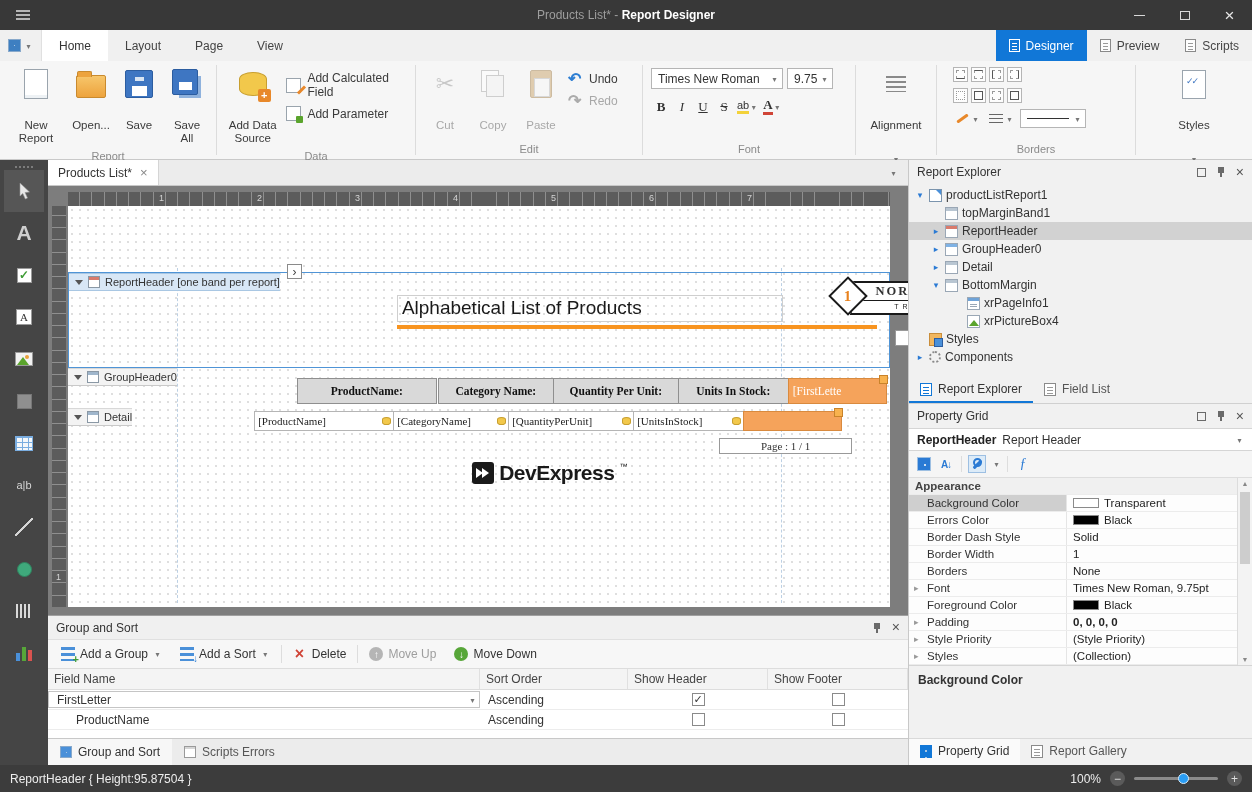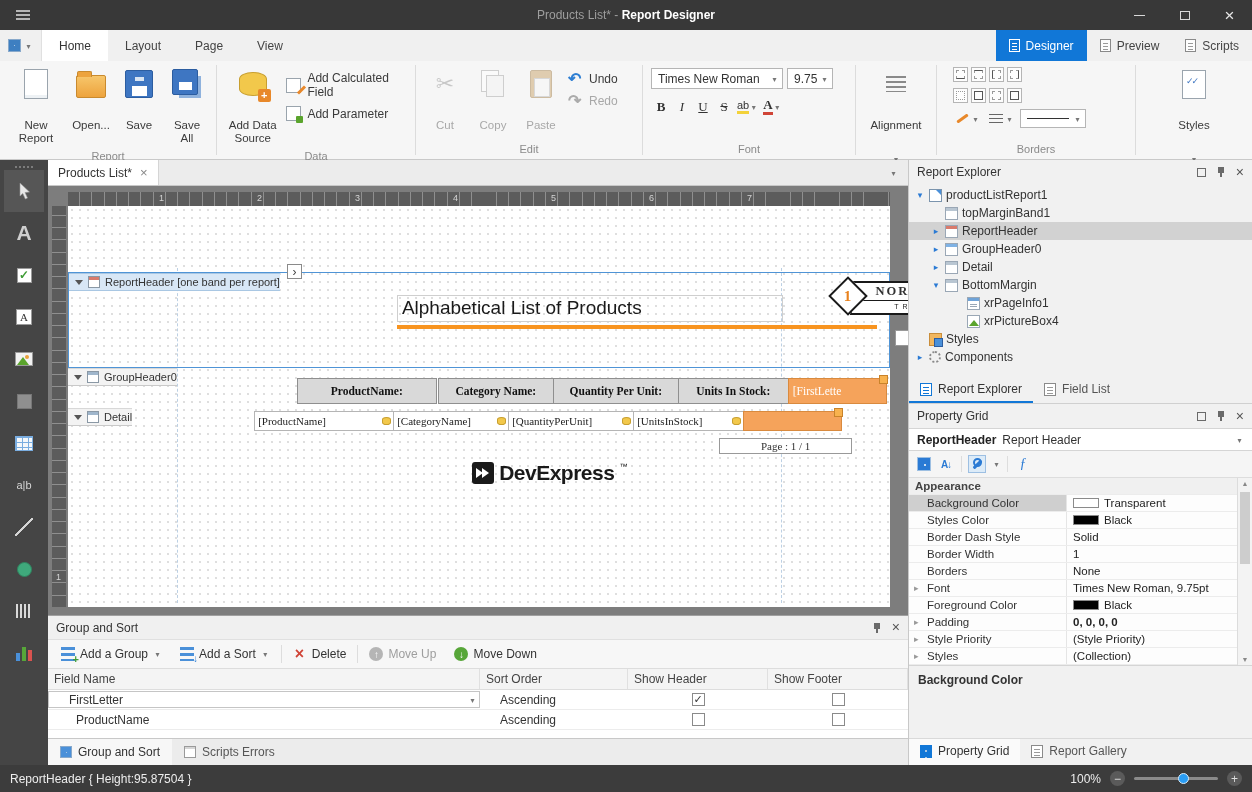--- a/index.html
+++ b/index.html
@@ -194,21 +194,21 @@
 .gsi.add-sort{background:repeating-linear-gradient(#4a90d9 0 3px,transparent 3px 6px)}
 .gsi.add-sort::after{content:"↓";position:absolute;right:-4px;bottom:-3px;color:#2f7fd3;font-weight:bold;font-size:10px}
 .gsi.del::before{content:"×";color:#d04437;font-size:16px;font-weight:bold;line-height:14px;position:absolute;left:2px}
 .gsi.up,.gsi.down{border-radius:50%;display:flex;align-items:center;justify-content:center;color:#fff;font-size:10px;font-weight:bold}
 .gsi.up{background:#b5b5b5}.gsi.up::before{content:"↑"}
 .gsi.down{background:#57a639}.gsi.down::before{content:"↓"}
 .gs-table{flex:1;display:flex;flex-direction:column;background:#fff;overflow:hidden}
 .gs-thead{display:flex;height:21px;background:#f4f4f4;border-bottom:1px solid #ddd;color:#444}
 .gs-thead .gc{display:flex;align-items:center;padding-left:6px;border-right:1px solid #e0e0e0}
 .gs-row{display:flex;height:20px;border-bottom:1px solid #ececec;align-items:stretch}
-.gs-row .gc{display:flex;align-items:center;padding-left:20px}
+.gs-row .gc{display:flex;align-items:center;padding-left:8px}
 .gc.f{width:432px;flex:none}.gc.s{width:148px;flex:none}.gc.h{width:140px;flex:none}.gc.ft{flex:1}
 .gs-row .gc.h,.gs-row .gc.ft{justify-content:center;padding-left:0}
 .combo-cell{border:1px solid #c5c5c5;margin:1px 0}
 .combo-cell .caret{margin-left:auto;margin-right:2px}
 .indent1{padding-left:28px !important}
 .cb{width:13px;height:13px;background:#fff;border:1px solid #8a8a8a;display:flex;align-items:center;justify-content:center}
 .cb[data-checked="true"]::before{content:"✓";font-size:11px;color:#333;line-height:1}
 
 .c-tabs{height:27px;background:#ececec;border-top:1px solid #c8c8c8;display:flex;align-items:stretch;flex:none}
 .ctab{display:flex;align-items:center;gap:6px;padding:0 12px;color:#555}
@@ -846,21 +846,21 @@
           <div class="plabel">
               <span>Background Color</span>
             </div>
           <div class="pvalue">
               <span class="swatch" style="background:#ffffff"></span>
               <span>Transparent</span>
             </div>
         </div>
         <div class="prow">
           <div class="plabel">
-              <span>Styles Color</span>
+              <span>Errors Color</span>
             </div>
           <div class="pvalue">
               <span class="swatch" style="background:#000000"></span>
               <span>Black</span>
             </div>
         </div>
         <div class="prow">
           <div class="plabel">
               <span>Border Dash Style</span>
             </div>

